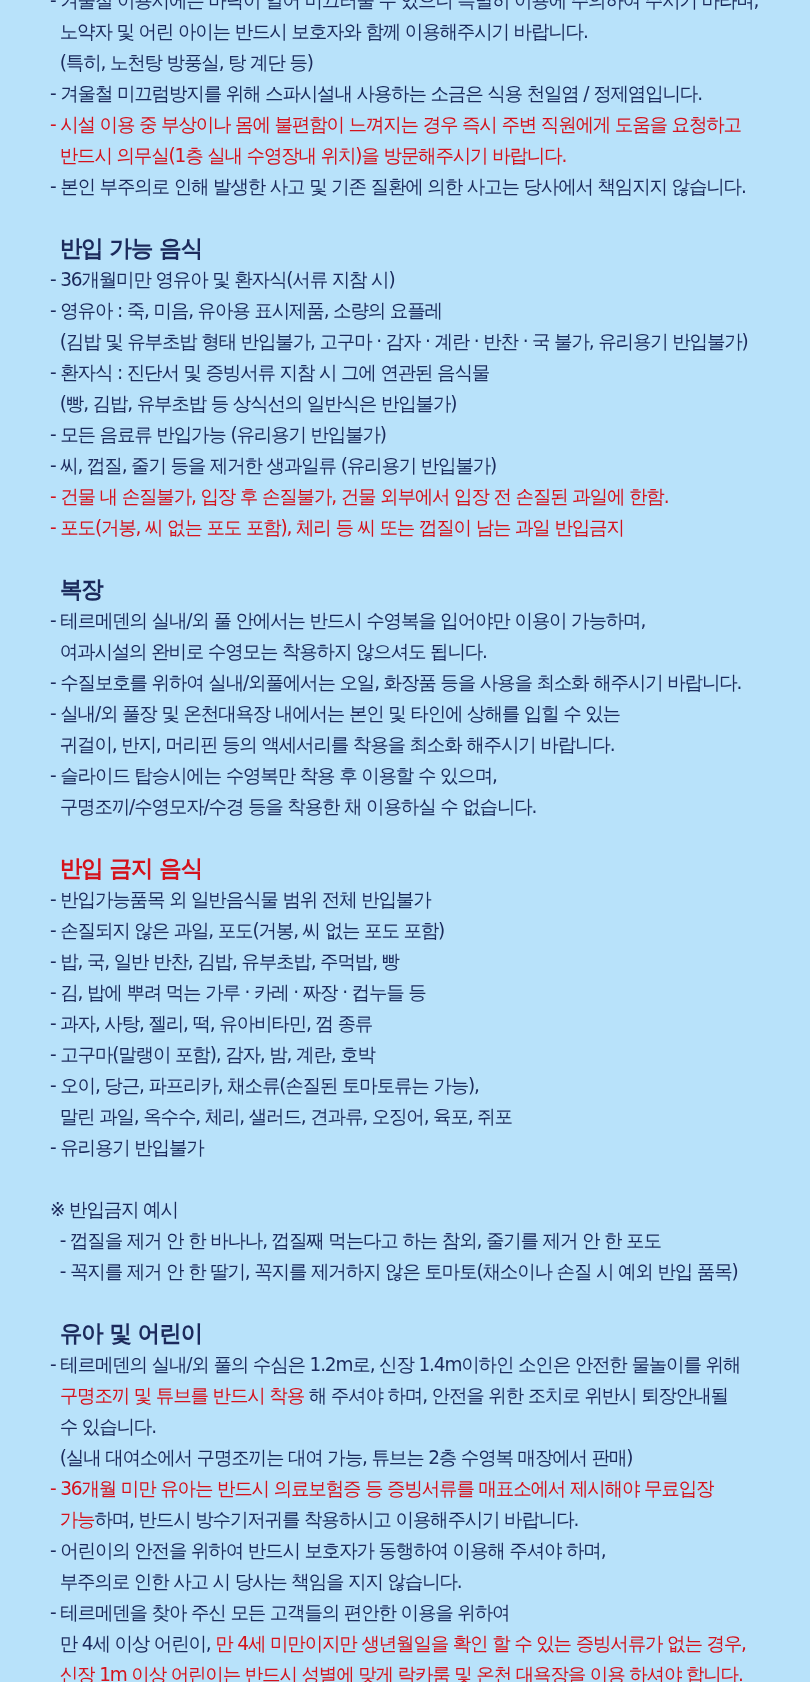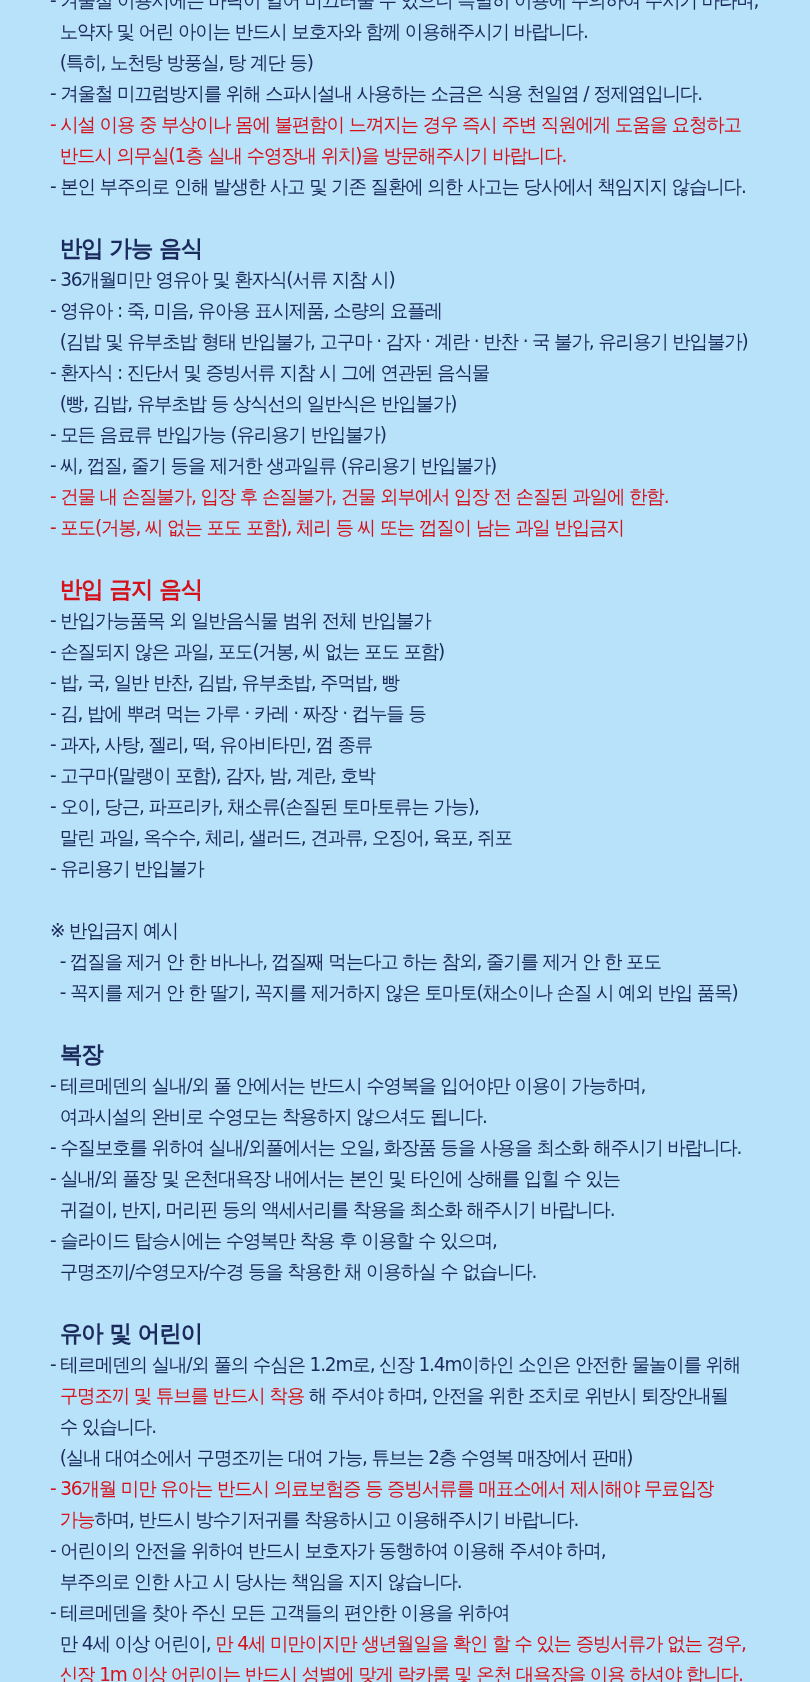--- a/index.html
+++ b/index.html
@@ -68,45 +68,45 @@
     <div class="line indent" style="transform: scaleX(0.974);">(김밥 및 유부초밥 형태 반입불가, 고구마 · 감자 · 계란 · 반찬 · 국 불가, 유리용기 반입불가)</div>
     <div class="line" style="transform: scaleX(0.974);">- 환자식 : 진단서 및 증빙서류 지참 시 그에 연관된 음식물</div>
     <div class="line indent" style="transform: scaleX(0.974);">(빵, 김밥, 유부초밥 등 상식선의 일반식은 반입불가)</div>
     <div class="line" style="transform: scaleX(0.974);">- 모든 음료류 반입가능 (유리용기 반입불가)</div>
     <div class="line" style="transform: scaleX(0.974);">- 씨, 껍질, 줄기 등을 제거한 생과일류 (유리용기 반입불가)</div>
     <div class="line red" style="transform: scaleX(0.974);">- 건물 내 손질불가, 입장 후 손질불가, 건물 외부에서 입장 전 손질된 과일에 한함.</div>
     <div class="line red" style="transform: scaleX(0.974);">- 포도(거봉, 씨 없는 포도 포함), 체리 등 씨 또는 껍질이 남는 과일 반입금지</div>
   </div>
 
   <div class="section">
+    <div class="heading" style="transform: scaleX(0.974);">복장</div>
+    <div class="line" style="transform: scaleX(0.974);">- 테르메덴의 실내/외 풀 안에서는 반드시 수영복을 입어야만 이용이 가능하며,</div>
+    <div class="line indent" style="transform: scaleX(0.974);">여과시설의 완비로 수영모는 착용하지 않으셔도 됩니다.</div>
+    <div class="line" style="transform: scaleX(0.974);">- 수질보호를 위하여 실내/외풀에서는 오일, 화장품 등을 사용을 최소화 해주시기 바랍니다.</div>
+    <div class="line" style="transform: scaleX(0.974);">- 실내/외 풀장 및 온천대욕장 내에서는 본인 및 타인에 상해를 입힐 수 있는</div>
+    <div class="line indent" style="transform: scaleX(0.974);">귀걸이, 반지, 머리핀 등의 액세서리를 착용을 최소화 해주시기 바랍니다.</div>
+    <div class="line" style="transform: scaleX(0.974);">- 슬라이드 탑승시에는 수영복만 착용 후 이용할 수 있으며,</div>
+    <div class="line indent" style="transform: scaleX(0.974);">구명조끼/수영모자/수경 등을 착용한 채 이용하실 수 없습니다.</div>
+  </div>
+
+  <div class="section">
     <div class="heading red" style="transform: scaleX(0.974);">반입 금지 음식</div>
     <div class="line" style="transform: scaleX(0.974);">- 반입가능품목 외 일반음식물 범위 전체 반입불가</div>
     <div class="line" style="transform: scaleX(0.974);">- 손질되지 않은 과일, 포도(거봉, 씨 없는 포도 포함)</div>
     <div class="line" style="transform: scaleX(0.974);">- 밥, 국, 일반 반찬, 김밥, 유부초밥, 주먹밥, 빵</div>
     <div class="line" style="transform: scaleX(0.974);">- 김, 밥에 뿌려 먹는 가루 · 카레 · 짜장 · 컵누들 등</div>
     <div class="line" style="transform: scaleX(0.974);">- 과자, 사탕, 젤리, 떡, 유아비타민, 껌 종류</div>
     <div class="line" style="transform: scaleX(0.974);">- 고구마(말랭이 포함), 감자, 밤, 계란, 호박</div>
     <div class="line" style="transform: scaleX(0.974);">- 오이, 당근, 파프리카, 채소류(손질된 토마토류는 가능),</div>
     <div class="line indent" style="transform: scaleX(0.974);">말린 과일, 옥수수, 체리, 샐러드, 견과류, 오징어, 육포, 쥐포</div>
     <div class="line" style="transform: scaleX(0.974);">- 유리용기 반입불가</div>
     <div class="gap"></div>
     <div class="line" style="transform: scaleX(0.974);">※ 반입금지 예시</div>
     <div class="line indent" style="transform: scaleX(0.974);">- 껍질을 제거 안 한 바나나, 껍질째 먹는다고 하는 참외, 줄기를 제거 안 한 포도</div>
     <div class="line indent" style="transform: scaleX(0.974);">- 꼭지를 제거 안 한 딸기, 꼭지를 제거하지 않은 토마토(채소이나 손질 시 예외 반입 품목)</div>
-  </div>
-
-  <div class="section">
-    <div class="heading" style="transform: scaleX(0.974);">복장</div>
-    <div class="line" style="transform: scaleX(0.974);">- 테르메덴의 실내/외 풀 안에서는 반드시 수영복을 입어야만 이용이 가능하며,</div>
-    <div class="line indent" style="transform: scaleX(0.974);">여과시설의 완비로 수영모는 착용하지 않으셔도 됩니다.</div>
-    <div class="line" style="transform: scaleX(0.974);">- 수질보호를 위하여 실내/외풀에서는 오일, 화장품 등을 사용을 최소화 해주시기 바랍니다.</div>
-    <div class="line" style="transform: scaleX(0.974);">- 실내/외 풀장 및 온천대욕장 내에서는 본인 및 타인에 상해를 입힐 수 있는</div>
-    <div class="line indent" style="transform: scaleX(0.974);">귀걸이, 반지, 머리핀 등의 액세서리를 착용을 최소화 해주시기 바랍니다.</div>
-    <div class="line" style="transform: scaleX(0.974);">- 슬라이드 탑승시에는 수영복만 착용 후 이용할 수 있으며,</div>
-    <div class="line indent" style="transform: scaleX(0.974);">구명조끼/수영모자/수경 등을 착용한 채 이용하실 수 없습니다.</div>
   </div>
 
   <div class="section">
     <div class="heading" style="transform: scaleX(0.974);">유아 및 어린이</div>
     <div class="line" style="transform: scaleX(0.974);">- 테르메덴의 실내/외 풀의 수심은 1.2m로, 신장 1.4m이하인 소인은 안전한 물놀이를 위해</div>
     <div class="line indent" style="transform: scaleX(0.974);">
       <span class="red">구명조끼 및 튜브를 반드시 착용</span><span> 해 주셔야 하며, 안전을 위한 조치로 위반시 퇴장안내될</span>
     </div>
     <div class="line indent" style="transform: scaleX(0.974);">수 있습니다.</div>
     <div class="line indent" style="transform: scaleX(0.974);">(실내 대여소에서 구명조끼는 대여 가능, 튜브는 2층 수영복 매장에서 판매)</div>

